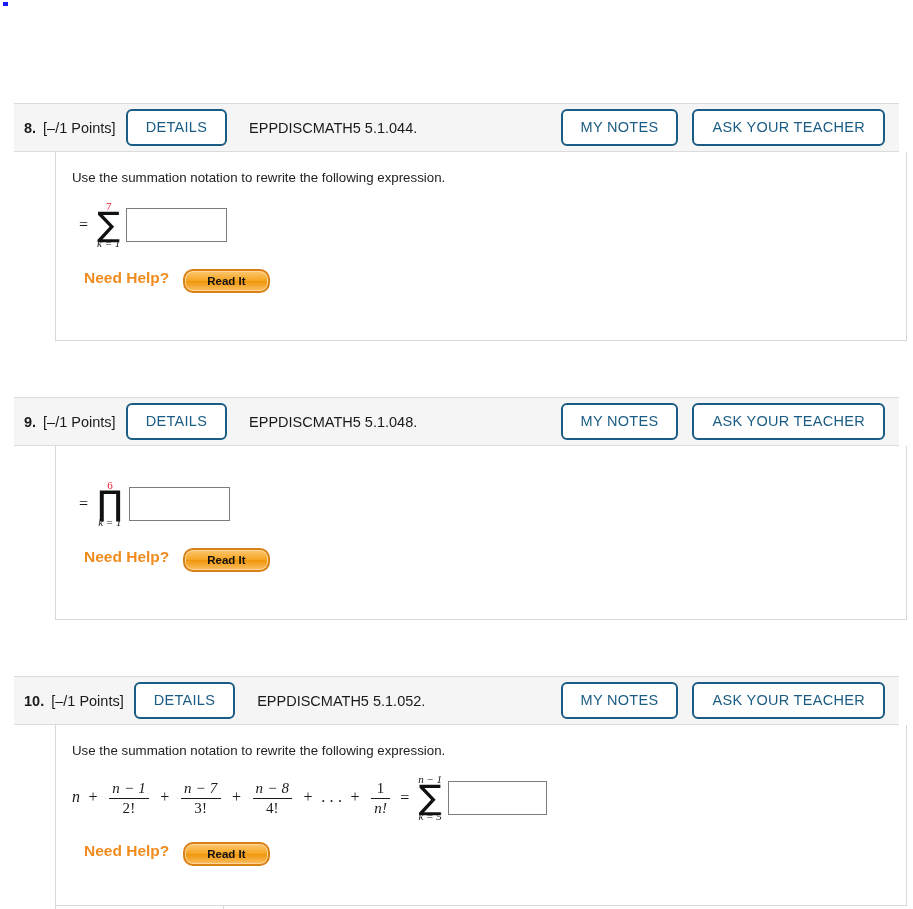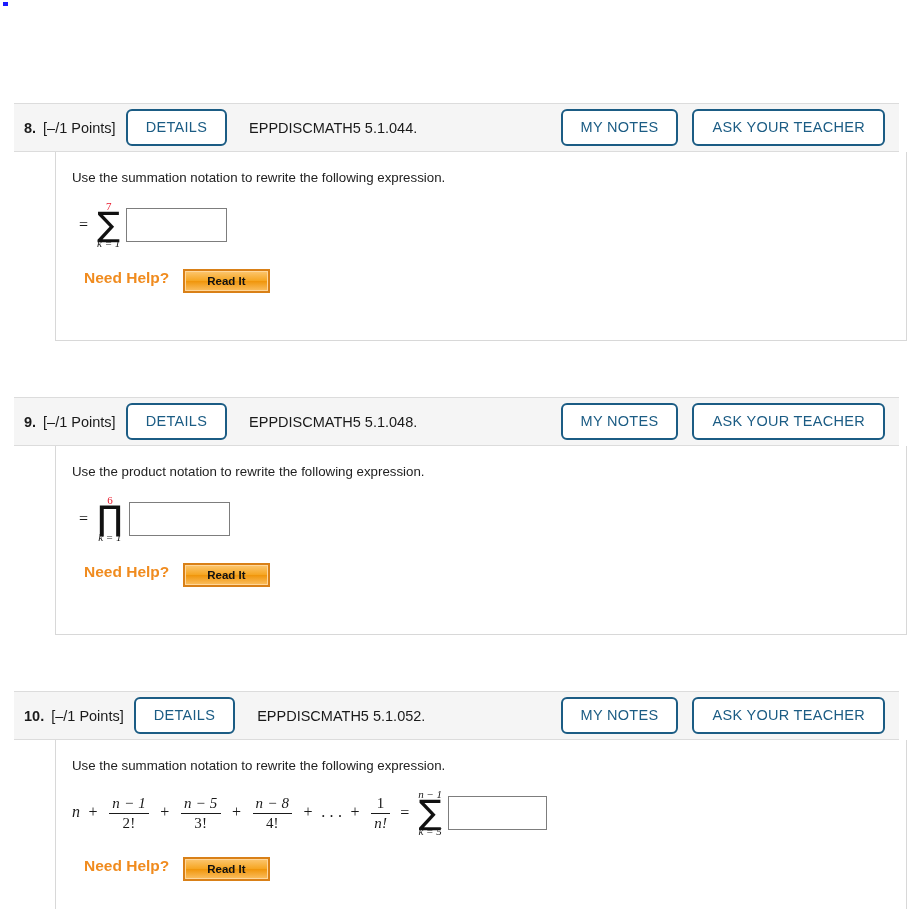--- a/index.html
+++ b/index.html
@@ -212,21 +212,21 @@
     margin-right: 14px;
   }
   .read-it {
     border: 2px solid #d98017;
     background: linear-gradient(to bottom, #fcc771 0%, #f6a623 48%, #f0960c 52%, #fbbf62 100%);
     color: #111111;
     font-weight: bold;
     font-size: 11.5px;
     font-family: "Liberation Sans", sans-serif;
     padding: 4px 22px;
-    border-radius: 0;
+    border-radius: 10px;
     cursor: pointer;
     box-shadow: inset 0 0 0 1px #ffd79a;
   }
 
   .spacer-gap {
     height: 56px;
   }
 
   
   .submit-wrap {
@@ -293,21 +293,20 @@
       <span class="q-number">9.</span>
       <span class="q-points">[–/1 Points]</span>
       <button class="btn-outline">DETAILS</button>
       <span class="q-tag">EPPDISCMATH5 5.1.048.</span>
       <span class="q-header-right">
         <button class="btn-outline">MY NOTES</button>
         <button class="btn-outline">ASK YOUR TEACHER</button>
       </span>
     </div>
     <div class="q-body">
-      <p class="q-prompt">Use the product notation to rewrite the following expression.</p>
       <div class="math-row">
         <span class="eq">=</span>
         <span class="bigop">
           <span class="lim-top">6</span>
           <span class="op-glyph">∏</span>
           <span class="lim-bot">k = 1</span>
         </span>
         <input class="answer-box" type="text" value="" style="">
       </div>
       <div class="help-row">
@@ -336,21 +335,21 @@
       <div class="math-row">
         <span class="expr black">
           <span class="ital">n</span>
           <span>&nbsp;+&nbsp;</span>
           <span class="frac">
             <span class="num ital">n − 1</span>
             <span class="den">2!</span>
           </span>
           <span>&nbsp;+&nbsp;</span>
           <span class="frac">
-            <span class="num ital">n − 5</span>
+            <span class="num ital">n − 7</span>
             <span class="den">3!</span>
           </span>
           <span>&nbsp;+&nbsp;</span>
           <span class="frac">
             <span class="num ital">n − 8</span>
             <span class="den">4!</span>
           </span>
           <span>&nbsp;+&nbsp;</span>
           <span>. . .</span>
           <span>&nbsp;+&nbsp;</span>

